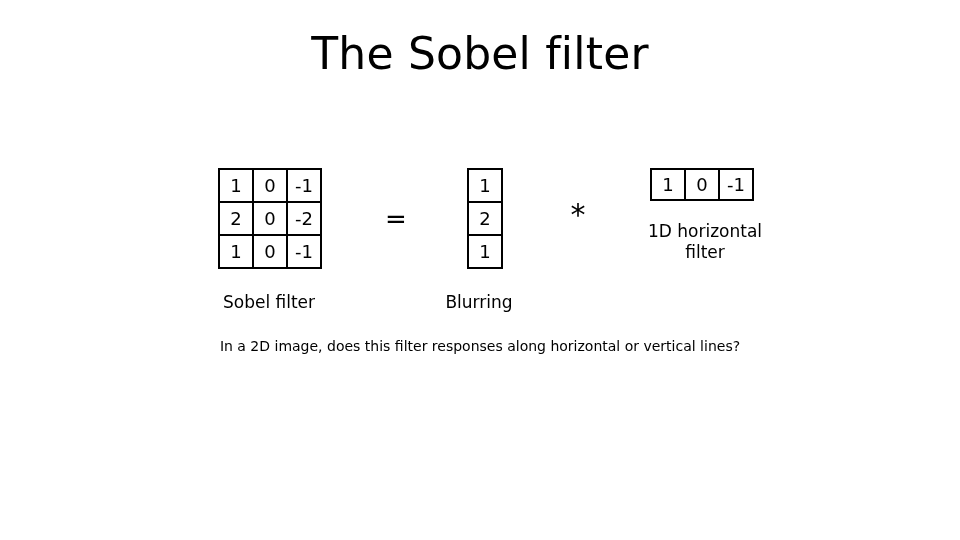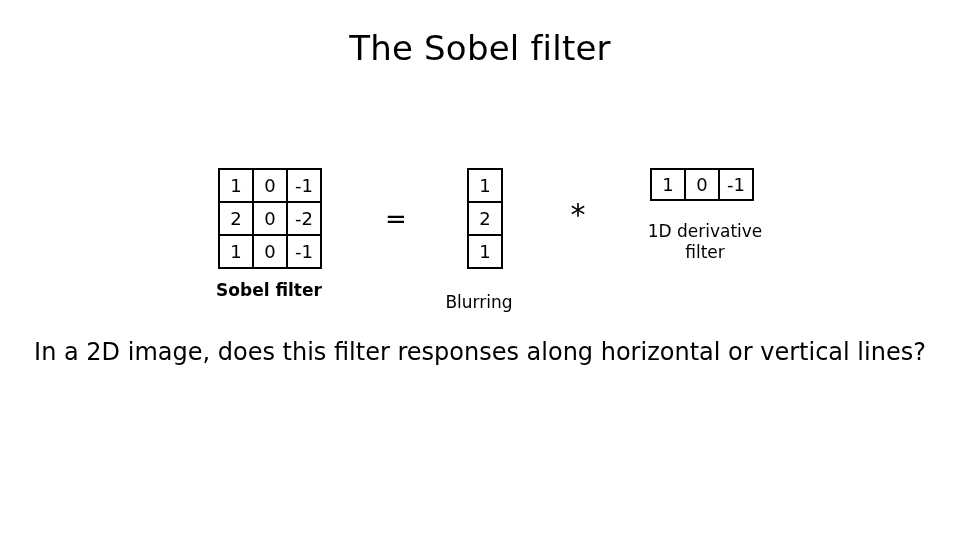--- a/index.html
+++ b/index.html
@@ -16,21 +16,21 @@
     position: relative;
   }
 
   
   .slide-title {
     position: absolute;
     top: 28px;
     left: 0;
     width: 960px;
     text-align: center;
-    font-size: 34px;
+    font-size: 44px;
     font-weight: 400;
     letter-spacing: 0.2px;
     line-height: 1.2;
     color: #000000;
     white-space: nowrap;
   }
 
   
   .equation-row {
     position: absolute;
@@ -106,34 +106,34 @@
     width: 150px;
   }
 
   
   .question {
     position: absolute;
     top: 337px;
     left: 0;
     width: 960px;
     text-align: center;
-    font-size: 24px;
+    font-size: 14px;
     font-weight: 400;
     color: #000000;
     line-height: 1.3;
   }
 
   
   #sobel-matrix-wrap { left: 218px; }
   #equals-op        { left: 378px; width: 36px; }
   #blur-matrix-wrap { left: 467px; }
   #star-op          { left: 560px; width: 36px; }
   #deriv-matrix-wrap{ left: 650px; }
 
-  #sobel-caption { left: 194px; width: 150px; top: 280px; font-weight: bold; }
+  #sobel-caption { left: 194px; width: 150px; top: 292px; }
   #blur-caption  { left: 404px; width: 150px; top: 292px; }
   #deriv-caption { left: 629px; width: 152px; top: 221px; }
 </style>
 </head>
 <body>
 
 <div class="slide-title">The Sobel filter</div>
 
 <div class="equation-row">
 
@@ -189,15 +189,15 @@
       </tr>
     </tbody>
       </table>
   </div>
 </div>
 
 <div class="caption" id="sobel-caption">Sobel filter</div>
 
 <div class="caption" id="blur-caption">Blurring</div>
 
-<div class="caption caption-wrap" id="deriv-caption">1D derivative filter</div>
+<div class="caption caption-wrap" id="deriv-caption">1D horizontal filter</div>
 
 <div class="question">In a 2D image, does this filter responses along horizontal or vertical lines?</div>
 
 </body></html>

